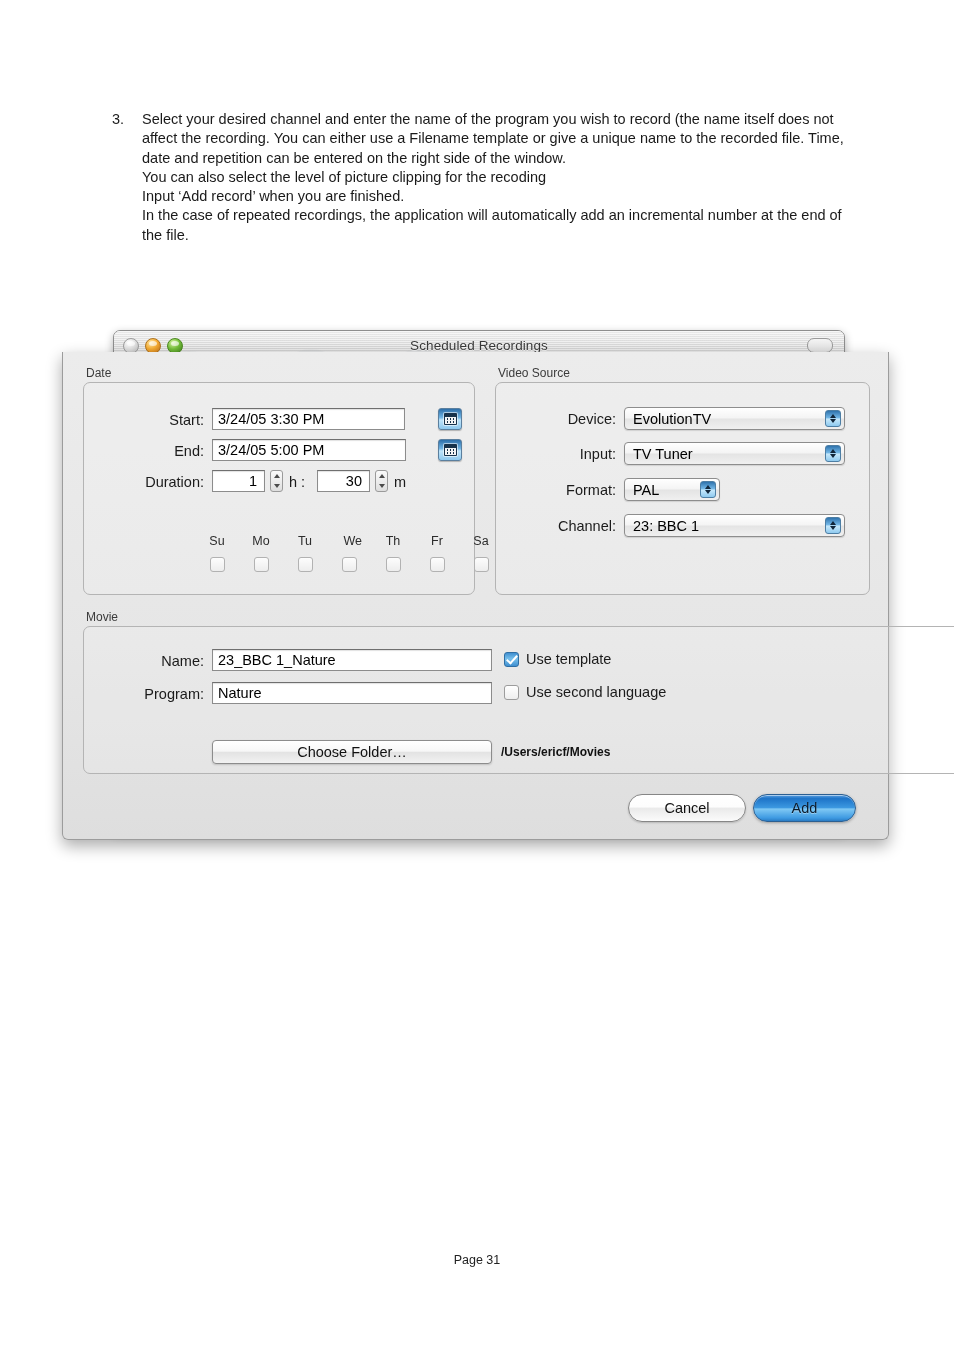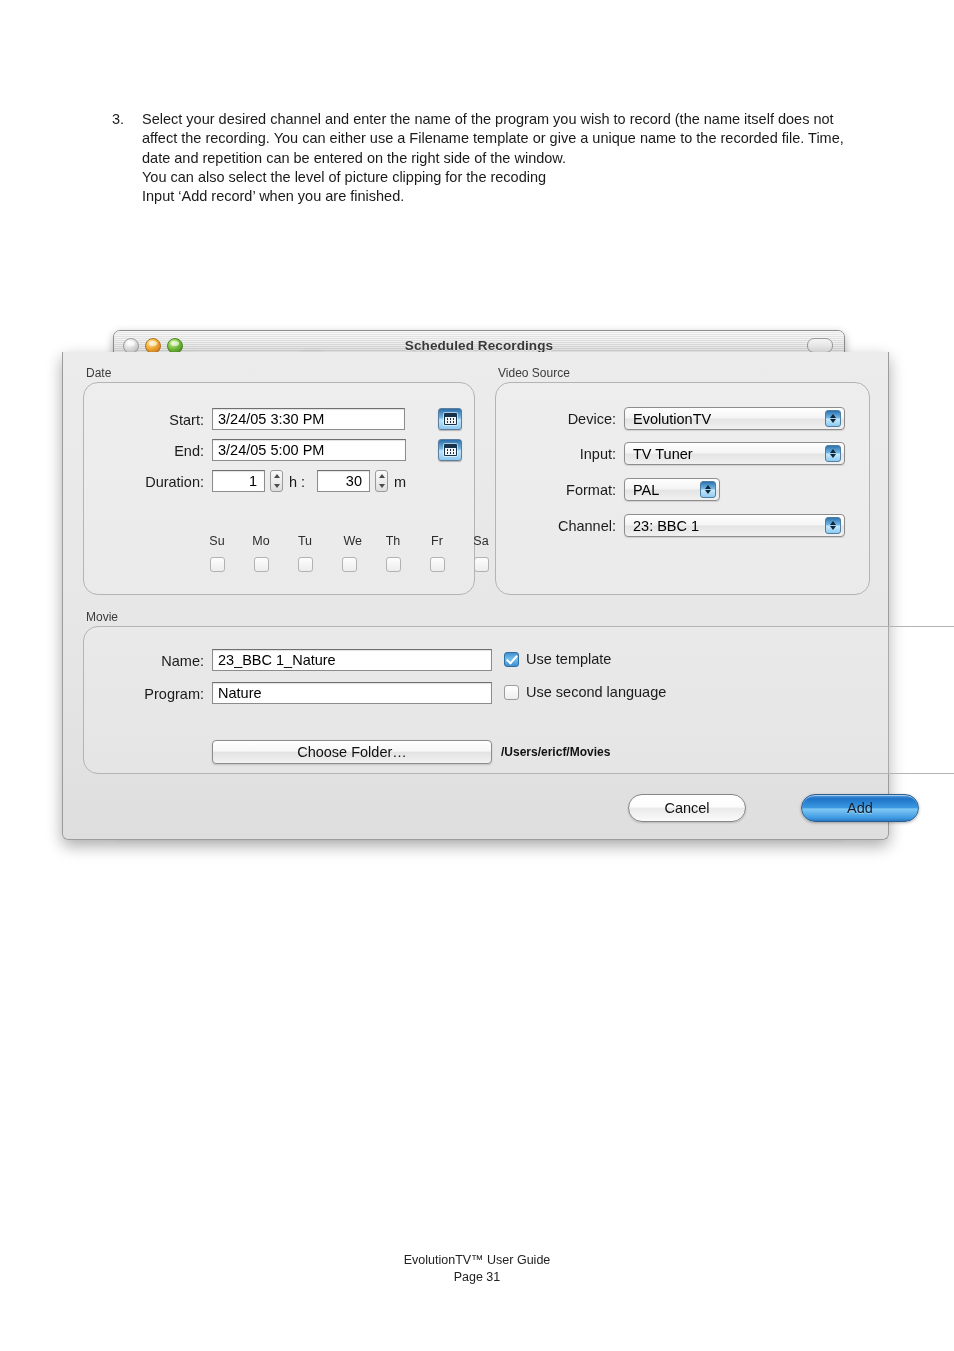--- a/index.html
+++ b/index.html
@@ -98,21 +98,21 @@
     border: 1px solid #b0741e;
   }
   .tl-zoom {
     background: radial-gradient(circle at 35% 28%, #d9f4a4 0%, #76c13c 45%, #3d8019 100%);
     border: 1px solid #4c8a20;
   }
   .window-title {
     flex: 1;
     text-align: center;
     font-size: 13.5px;
-    font-weight: bold;
+    font-weight: normal;
     color: #3a3a3a;
     letter-spacing: 0.1px;
     text-shadow: 0 1px 0 rgba(255,255,255,0.8);
   }
   .toolbar-pill {
     position: absolute;
     right: 11px;
     top: 7px;
     width: 24px;
     height: 13px;
@@ -161,21 +161,21 @@
     border-top: none;
     border-radius: 0 0 6px 6px;
     box-shadow: 0 6px 16px rgba(0,0,0,0.33);
     box-sizing: border-box;
   }
 
   
   .group {
     position: absolute;
     border: 1px solid #b4b4b4;
-    border-radius: 15px;
+    border-radius: 7px;
     background: rgba(255,255,255,0.14);
     box-sizing: border-box;
   }
   .group-label {
     position: absolute;
     font-size: 12px;
     color: #3b3b3b;
     background: transparent;
     top: -17px;
     left: 2px;
@@ -426,20 +426,21 @@
 </style>
 </head>
 <body>
 
 <div class="instructions">
   <div class="step-number">3.</div>
   <div class="step-body">
     <p>Select your desired channel and enter the name of the program you wish to record (the name itself does not affect the recording. You can either use a Filename template or give a unique name to the recorded file. Time, date and repetition can be entered  on the right side of the window.</p>
     <p>You can also select the level of picture clipping for the recoding</p>
     <p>Input ‘Add record’ when you are finished.</p>
+    <p>In the case of repeated recordings, the application will automatically add an incremental number at the end of the file.</p>
   </div>
 </div>
 
 <div class="parent-window">
   <div class="titlebar">
     <div class="traffic-lights">
       <div class="tl tl-close"></div>
       <div class="tl tl-min"></div>
       <div class="tl tl-zoom"></div>
     </div>
@@ -563,19 +564,18 @@
     <div class="cbox" style="left:420px; top:57px;">
       <span class="box"></span>
       <span>Use second language</span>
     </div>
 
     <div class="push-btn" style="left:128px; top:113px; width:280px;">Choose Folder…</div>
     <div class="path-text" style="left:417px; top:118px;">/Users/ericf/Movies</div>
   </div>
 
   <div class="btn-pill btn-cancel" style="left:565px; top:442px; width:118px;">Cancel</div>
-  <div class="btn-pill btn-add" style="left:690px; top:442px; width:118px;margin-left:48px;">Add</div>
+  <div class="btn-pill btn-add" style="left:690px; top:442px; width:103px;">Add</div>
 </div>
 
 <div class="footer">
-  <div>EvolutionTV™ User Guide</div>
   <div>Page 31</div>
 </div>
 
 </body></html>

